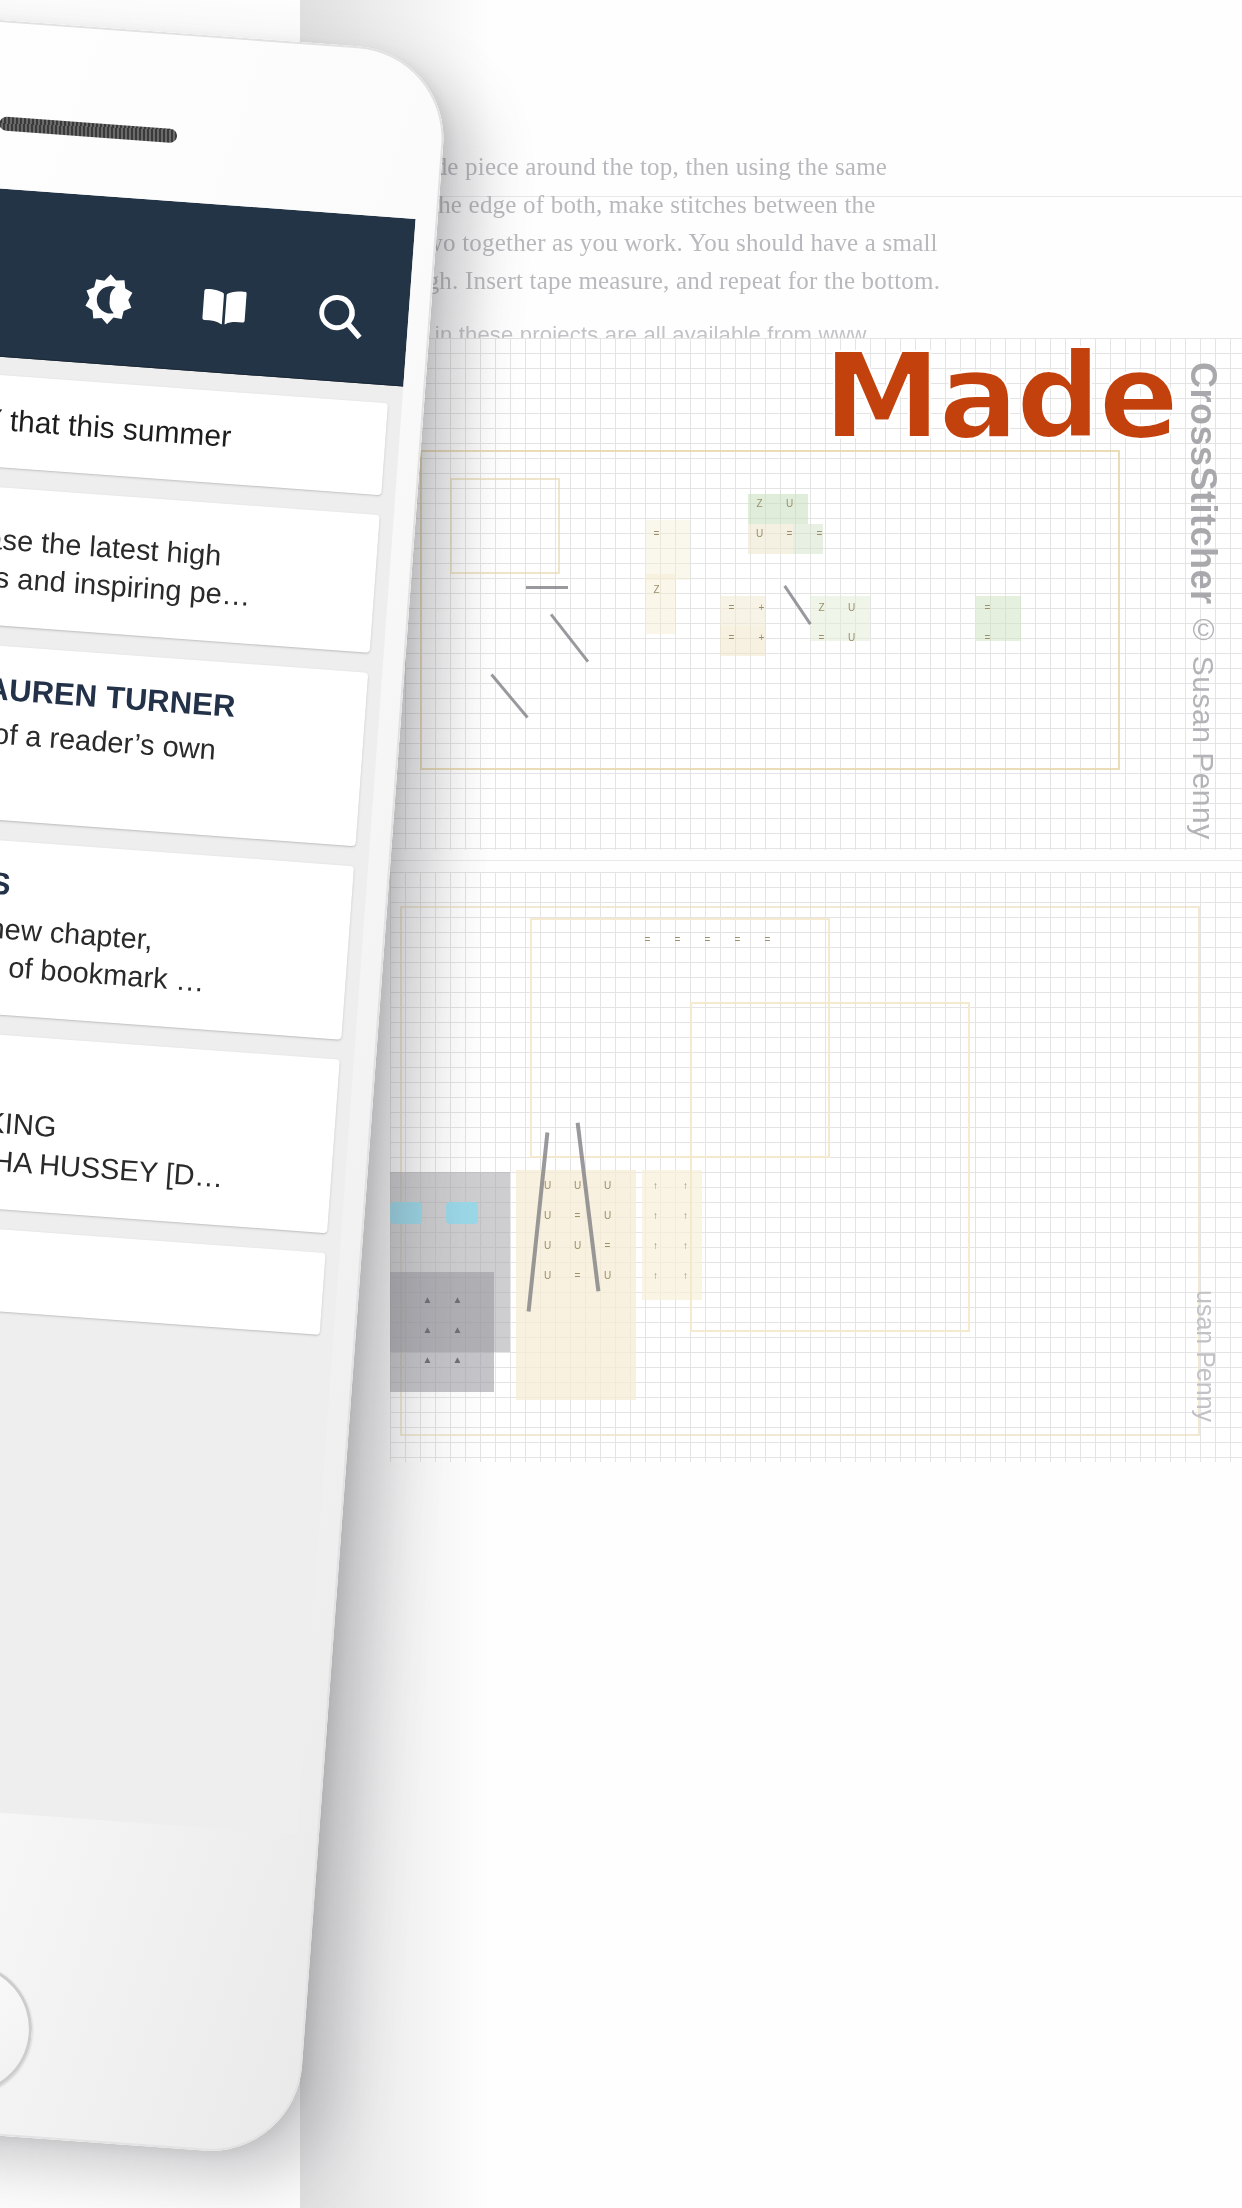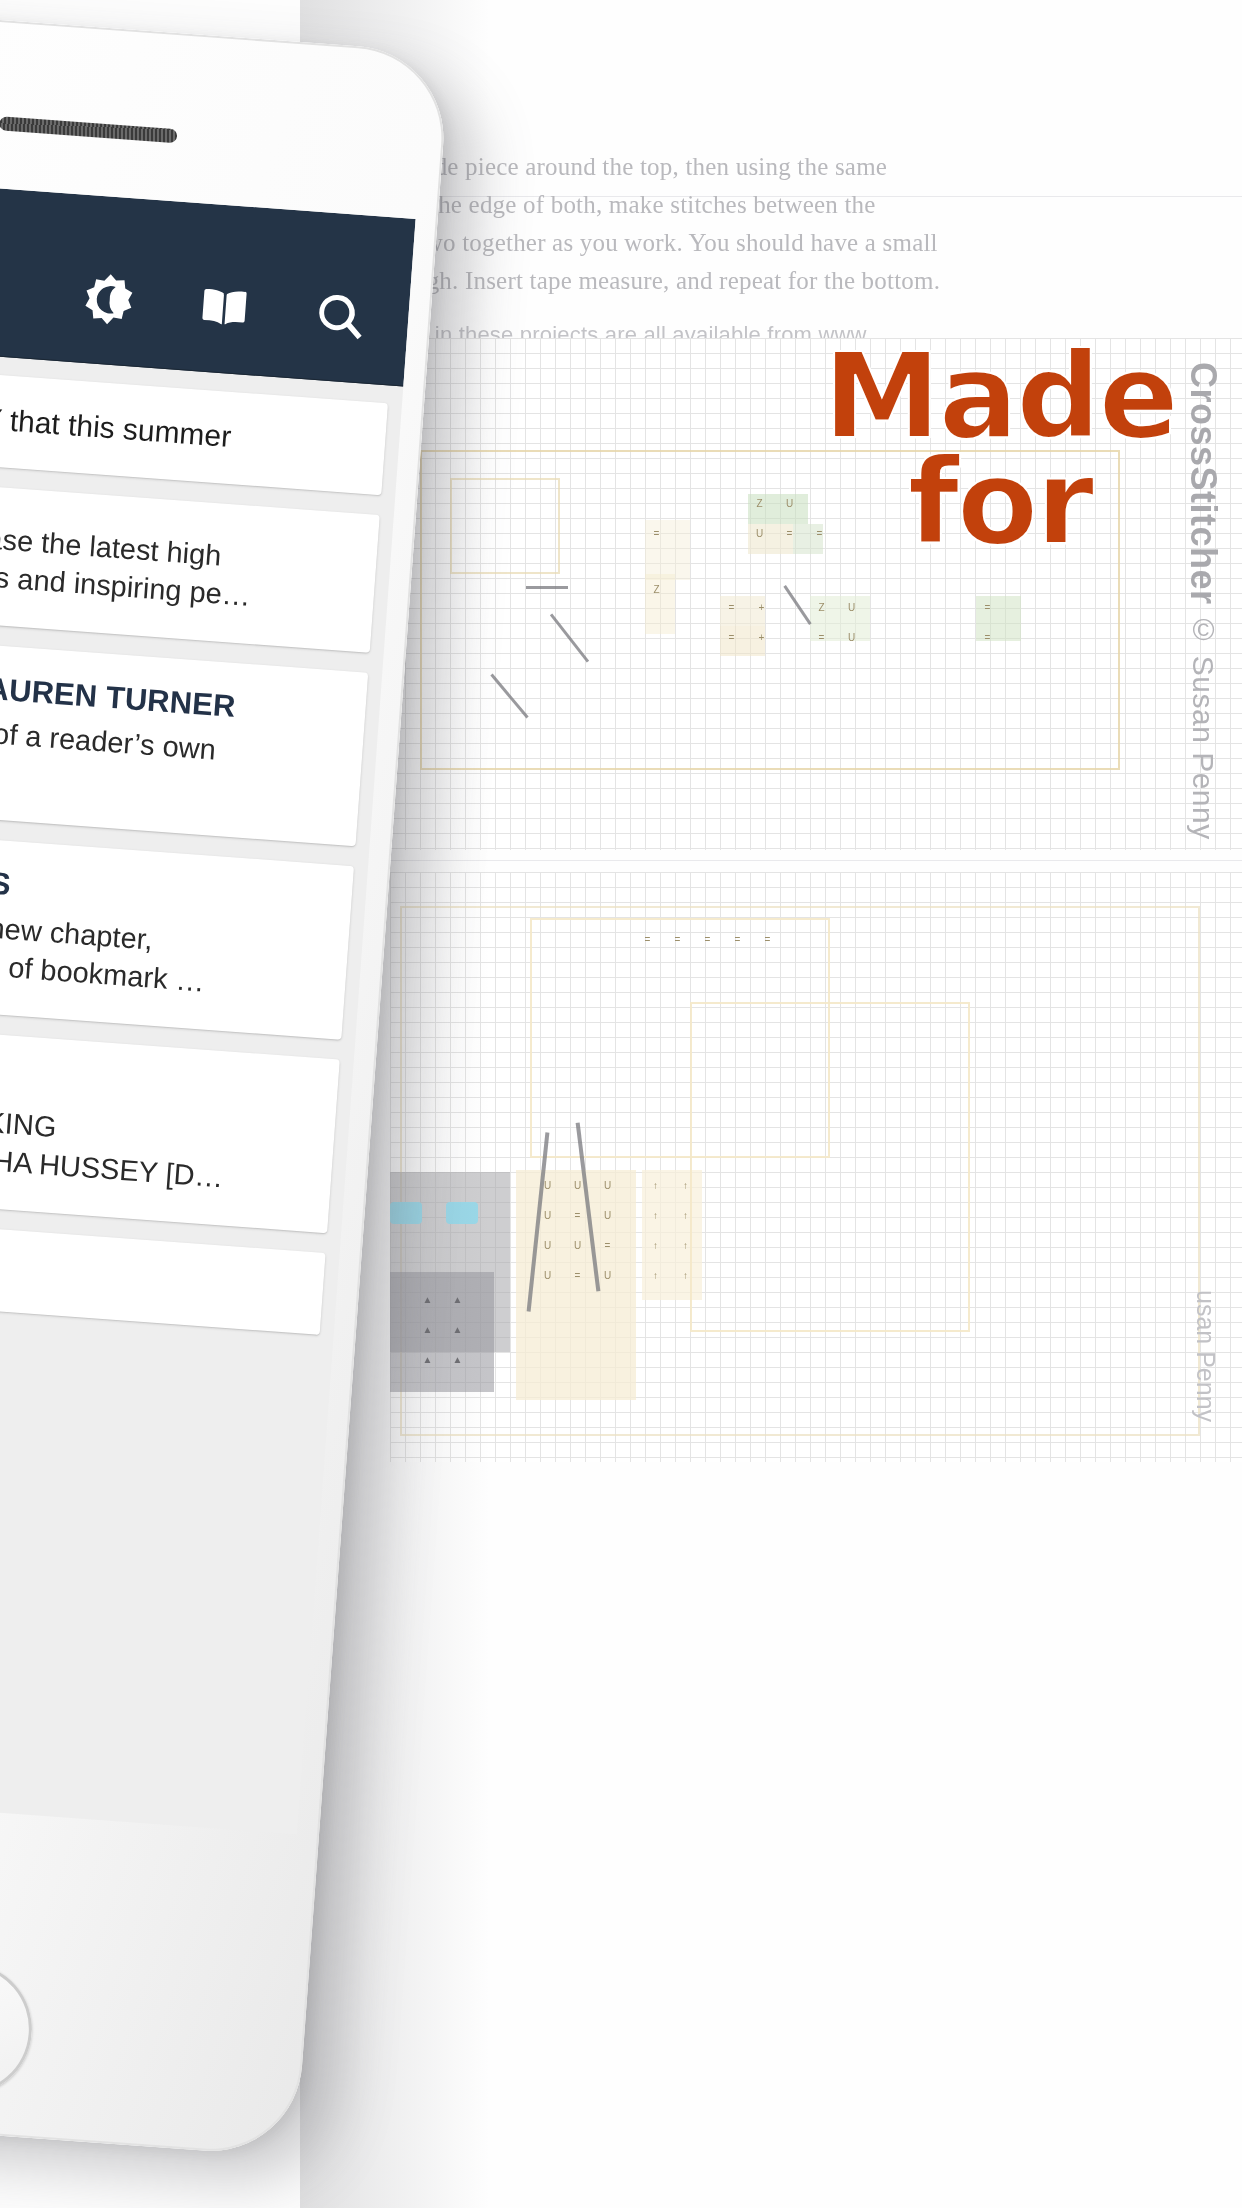--- a/index.html
+++ b/index.html
@@ -204,21 +204,20 @@
       <div class="stitch" style="left:60px;top:480px;color:#6d6d72;">▲</div>
       <div class="stitch" style="left:250px;top:60px;">=</div>
       <div class="stitch" style="left:280px;top:60px;">=</div>
       <div class="stitch" style="left:310px;top:60px;">=</div>
       <div class="stitch" style="left:340px;top:60px;">=</div>
       <div class="stitch" style="left:370px;top:60px;">=</div>
     </div>
 
     <div class="made">
       <span class="l1">Made</span>
-      <span class="l2">for</span>
     </div>
 
     <div class="credit" id="credit-top">
       <span class="brand">CrossStitcher</span>
       <span>© Susan Penny</span>
     </div>
     <div class="credit" id="credit-bottom">usan Penny</div>
   </div>
 
   <div id="cast-shadow"></div>

